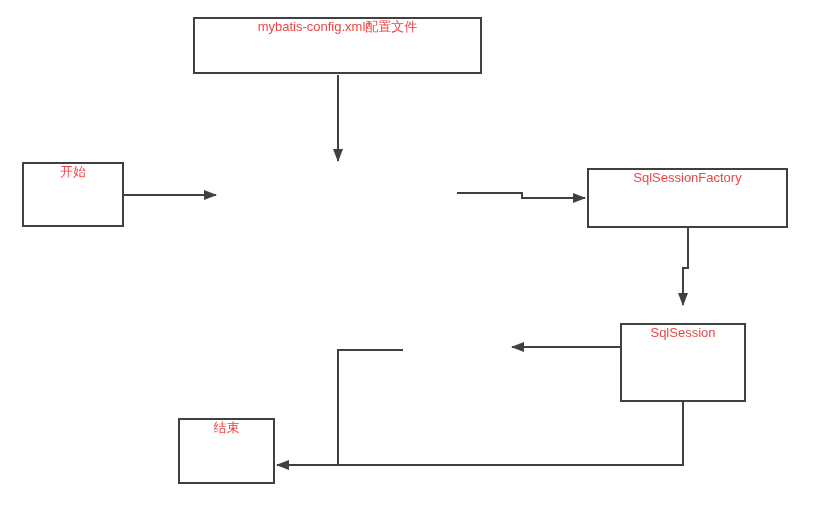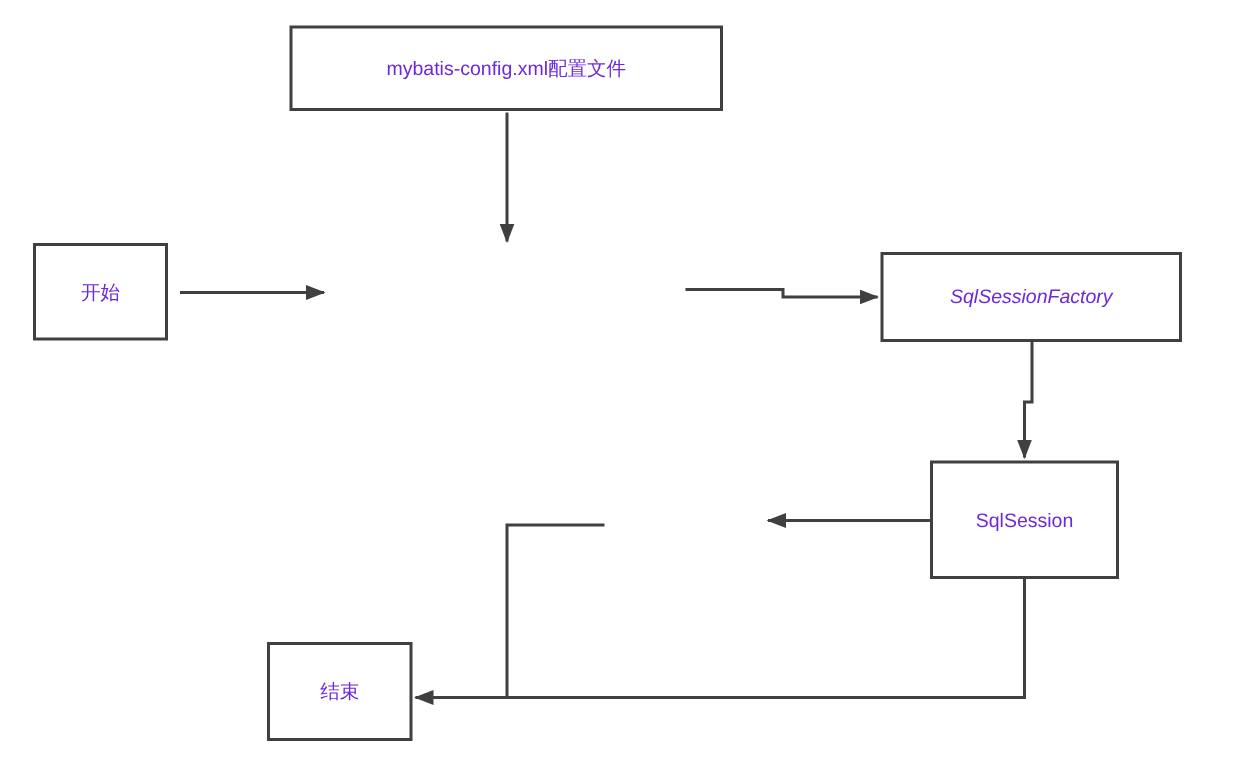--- a/index.html
+++ b/index.html
@@ -21,34 +21,34 @@
     top: 0;
     width: 826px;
     height: 515px;
   }
   .node {
     position: absolute;
     box-sizing: border-box;
     background: #ffffff;
     border: 2px solid #404040;
     display: flex;
-    align-items: center;
+    align-items: flex-start;
     justify-content: center;
     text-align: center;
     font-size: 13px;
-    color: #6d28d9;
+    color: #ef4444;
     line-height: 1.2;
   }
   .node-config  { left: 193px; top: 17px;  width: 289px; height: 57px; }
-  .node-start   { left: 22px;  top: 162px; width: 90px;  height: 65px; }
+  .node-start   { left: 22px;  top: 162px; width: 102px;  height: 65px; }
   .node-builder { left: 218px; top: 163px; width: 239px; height: 65px; }
-  .node-factory { left: 587px; top: 168px; width: 201px; height: 60px; font-style: italic; }
-  .node-session { left: 620px; top: 307px; width: 126px; height: 79px; }
+  .node-factory { left: 587px; top: 168px; width: 201px; height: 60px; }
+  .node-session { left: 620px; top: 323px; width: 126px; height: 79px; }
   .node-mapper  { left: 403px; top: 313px; width: 107px; height: 67px; }
-  .node-end     { left: 178px; top: 428px; width: 97px;  height: 66px; }
+  .node-end     { left: 178px; top: 418px; width: 97px;  height: 66px; }
   .edge {
     fill: none;
     stroke: #404040;
     stroke-width: 2;
   }
 </style>
 </head>
 <body>
 
 <div class="canvas">

